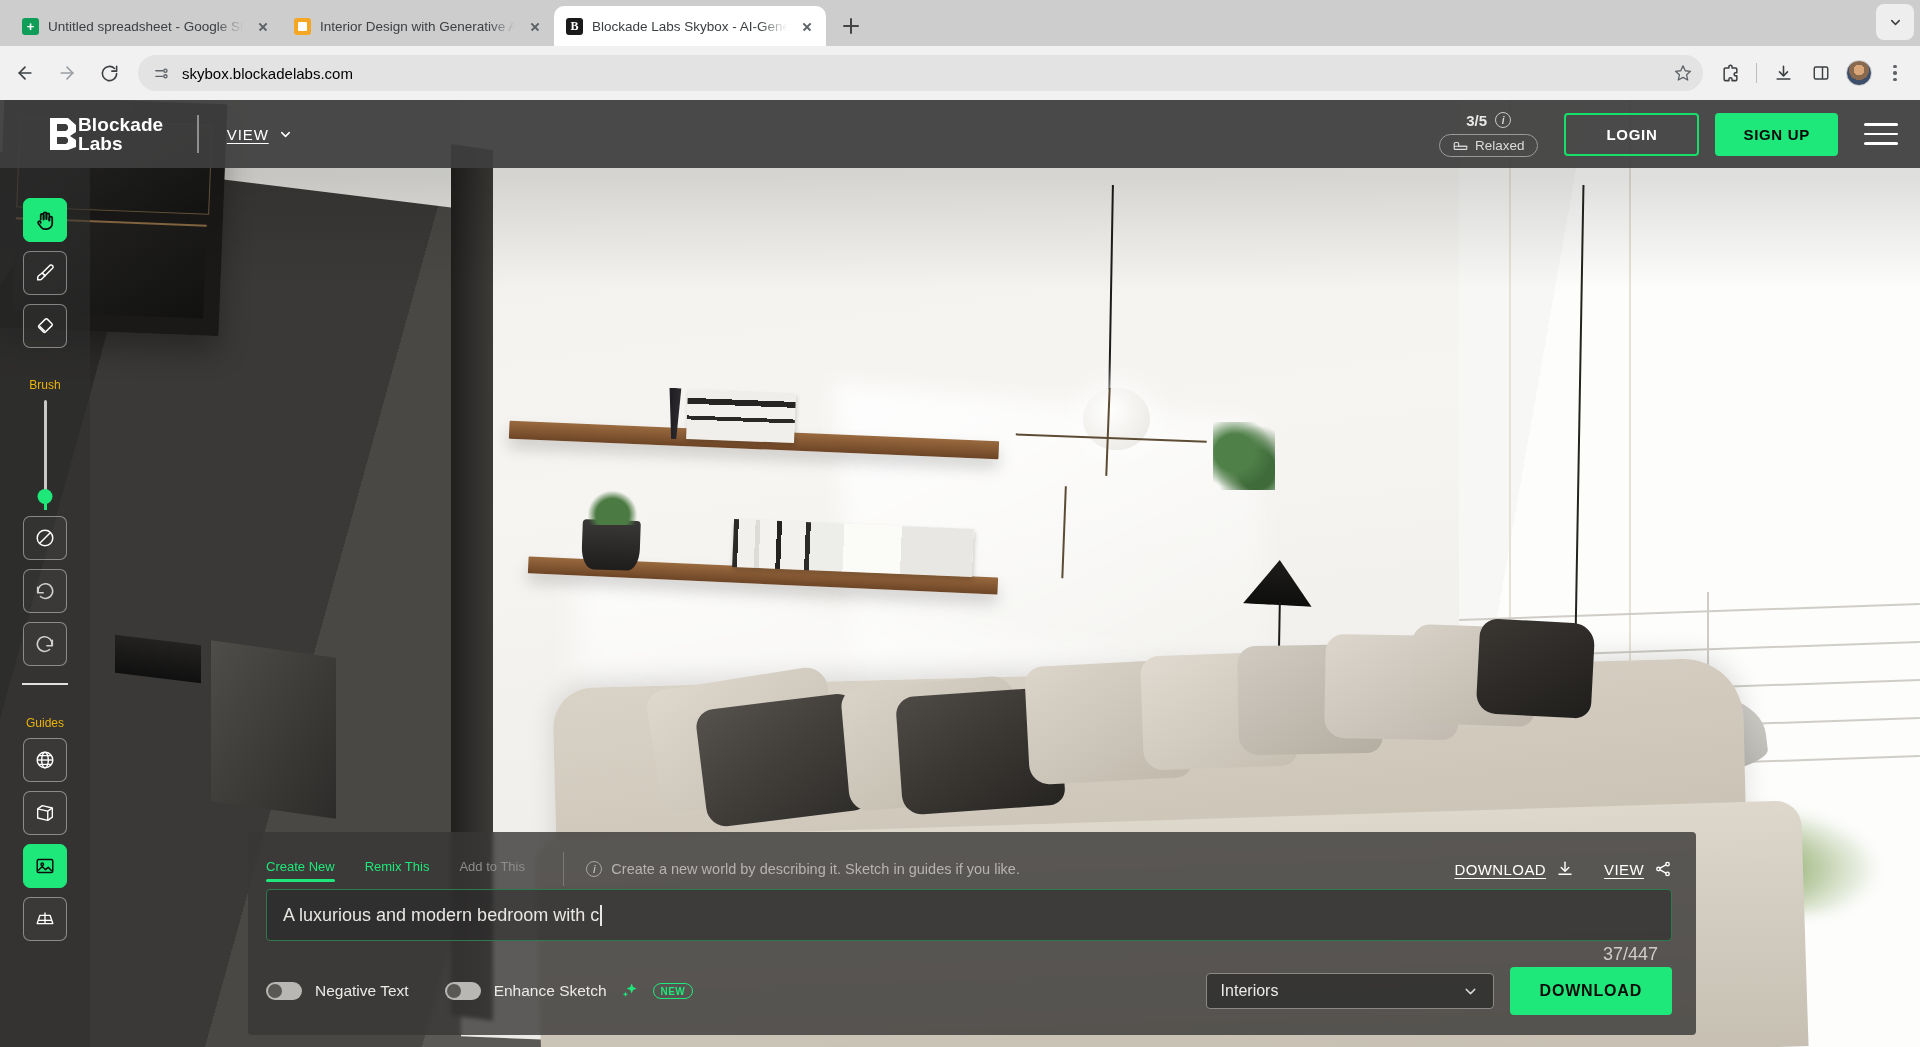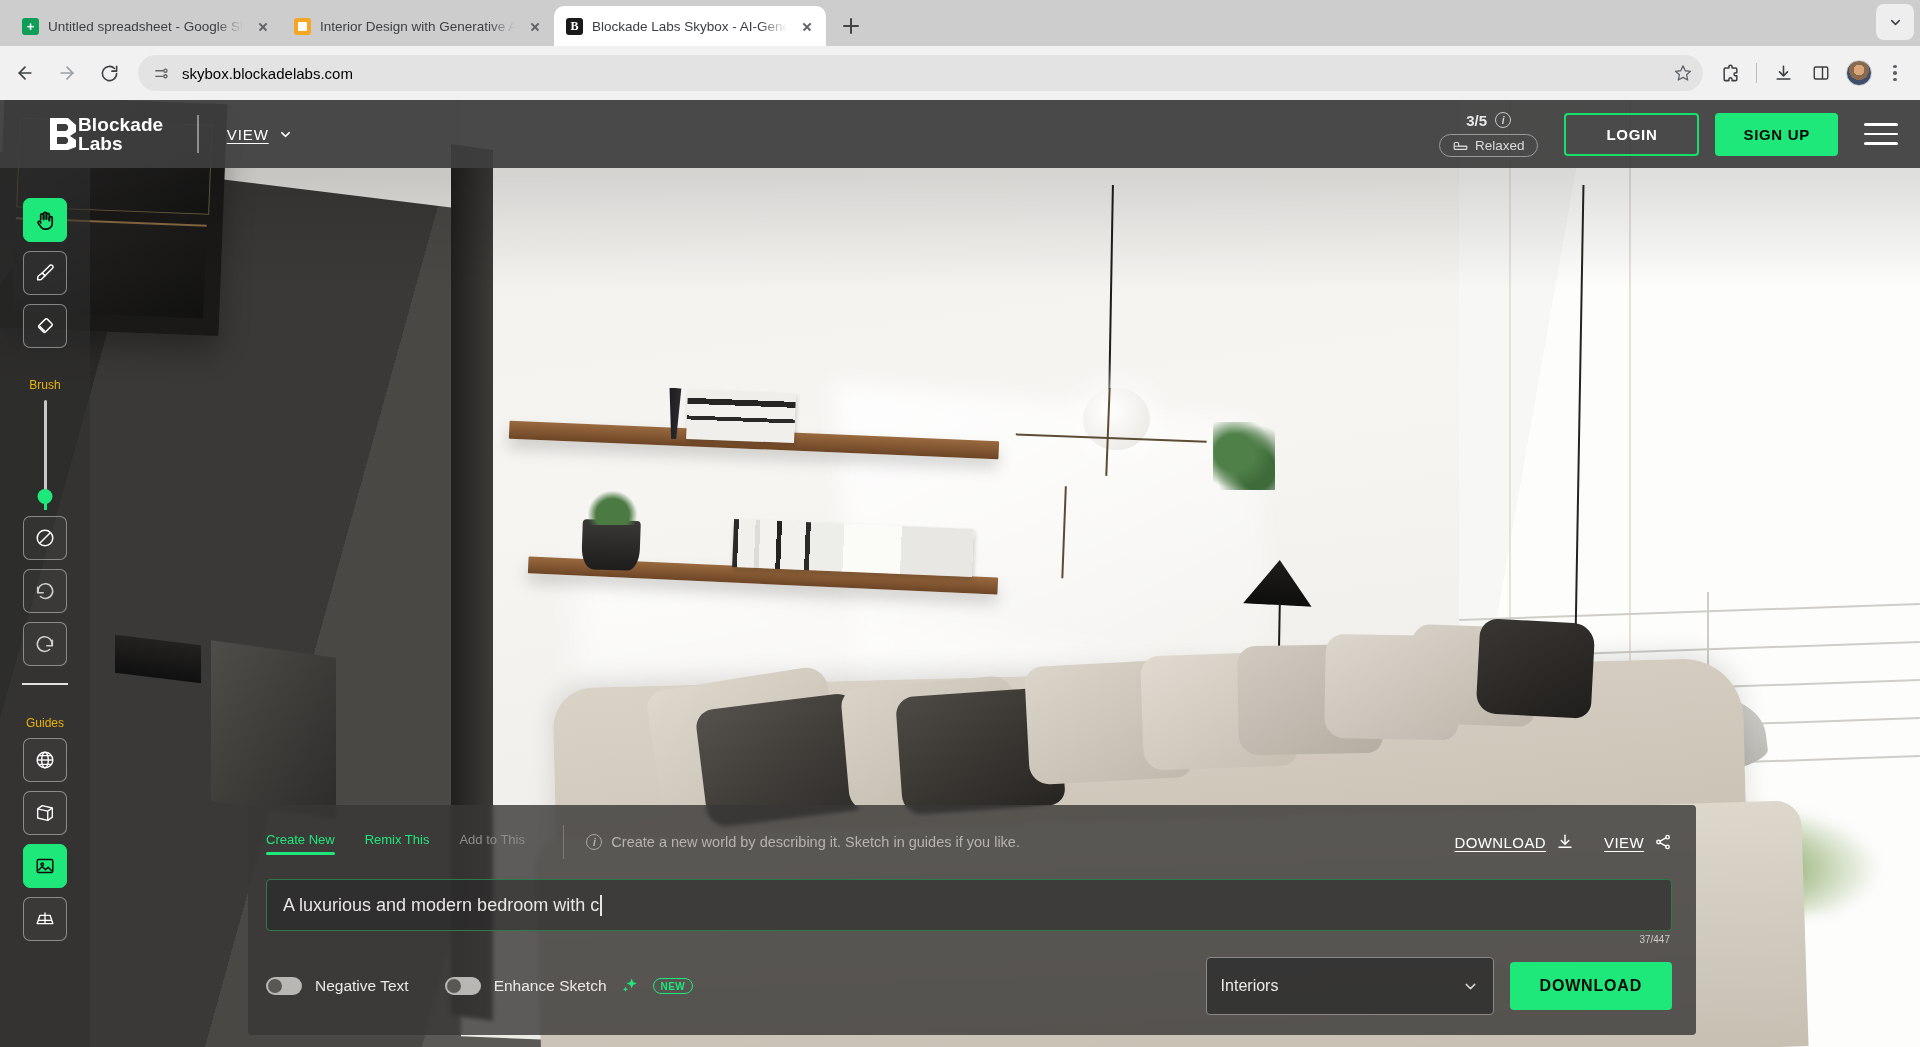--- a/index.html
+++ b/index.html
@@ -241,41 +241,41 @@
   .ptab.alt { color:#1ee87a; }
   .ptab.dis { color:#8f8d8b; }
   .ptop-sep { width:1.4px; height:34px; background:#7b7976; margin: 0 22px 0 8px; }
   .hint { display:flex; align-items:center; gap: 9px; color:#b6b3b0; font-size: 14.5px; }
   .hint-i { width:16px; height:16px; border:1.3px solid #a7a4a1; border-radius:50%; display:flex;
     align-items:center; justify-content:center; font-size:10px; font-style:italic; color:#b6b3b0; font-weight:700; }
   .panel-top-right { margin-left:auto; display:flex; align-items:center; gap: 30px; }
   .link-btn { display:flex; align-items:center; gap: 10px; color:#fff; font-size: 15px; letter-spacing:.4px; }
   .link-btn span { text-decoration: underline; text-underline-offset: 3px; }
 
-  .prompt-wrap { position: relative; margin-top: 20px; text-align: center; }
+  .prompt-wrap { position: relative; margin-top: 3px; text-align: center; }
   .prompt-box {
     width: 100%; height: 52px; border: 1.4px solid #2f7a4d; border-radius: 4px;
     background: rgba(40,40,40,.55); display:flex; align-items:center; padding: 0 16px;
   }
   .prompt-text { color:#e9e7e4; font-size: 18px; white-space: nowrap; }
   .caret { display:inline-block; width: 1.6px; height: 21px; background:#e9e7e4; margin-left: 1px;
     vertical-align: -4px; animation: blink 1.05s steps(1) infinite; }
   @keyframes blink { 50% { opacity: 0; } }
-  .counter { position:absolute; right: 2px; top: 55px; color:#cfcdc9; font-size: 10px; }
+  .counter { position:absolute; right: 14px; top: 55px; color:#cfcdc9; font-size: 18px; }
 
   .panel-bottom { display:flex; align-items:center; margin-top: 26px; }
   .toggle-group { display:flex; align-items:center; gap: 13px; margin-right: 36px; }
   .toggle { width: 36px; height: 18px; border-radius: 10px; background:#b9b7b4; position:relative; }
   .toggle i { position:absolute; left: 2px; top: 2px; width: 14px; height: 14px; border-radius:50%; background:#5a5855; }
   .toggle-label { color:#eceae7; font-size: 15.5px; }
   .new-badge { border: 1.4px solid #1ee87a; color:#1ee87a; font-size: 10px; font-weight:700;
     border-radius: 9px; padding: 1.5px 7px; letter-spacing:.4px; }
   .panel-bottom-right { margin-left:auto; display:flex; align-items:center; gap: 16px; }
   .select {
-    width: 288px; height: 58px; border: 1.2px solid #8b8986; border-radius: 4px;
+    width: 288px; height: 36px; border: 1.2px solid #8b8986; border-radius: 4px;
     background: rgba(42,42,42,.72); display:flex; align-items:center; padding: 0 14px; color:#ecebe8; font-size:16px;
   }
   .select .chev { margin-left:auto; }
   .btn-generate {
     background:#1ee87a; color:#0b0b0b; font-size: 16px; font-weight: 700; letter-spacing: .8px;
     padding: 15px 30px; border-radius: 4px; border:none;
   }
 </style>
 </head>
 <body>

